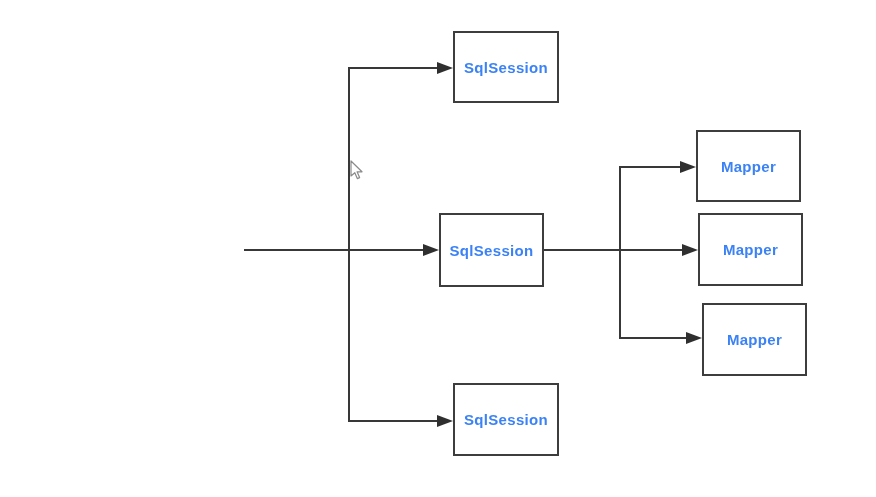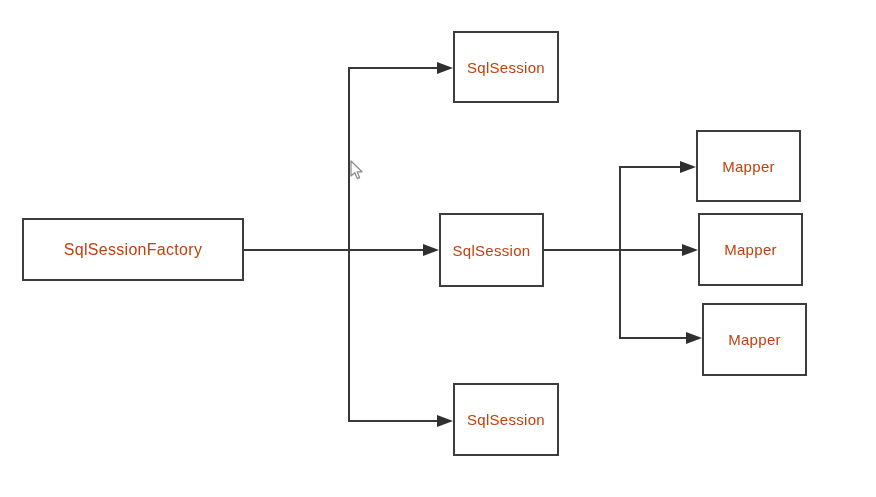--- a/index.html
+++ b/index.html
@@ -18,24 +18,25 @@
   .node {
     position: absolute;
     box-sizing: border-box;
     border: 2px solid #3d3d3d;
     background: #ffffff;
     display: flex;
     align-items: center;
     justify-content: center;
   }
   .node-label {
-    color: #c2410c;
+    color: #3b82f6;
     font-size: 15px;
     letter-spacing: 0.3px;
     white-space: nowrap;
+    font-weight: bold;
   }
   .node.factory .node-label {
     font-size: 16px;
   }
   .h-line, .v-line {
     position: absolute;
     background: #383838;
   }
   .h-line { height: 2px; }
   .v-line { width: 2px; }
@@ -60,23 +61,20 @@
   .session-bottom { left: 453px; top: 383px; width: 106px; height: 73px; }
   .mapper-top     { left: 696px; top: 130px; width: 105px; height: 72px; }
   .mapper-middle  { left: 698px; top: 213px; width: 105px; height: 73px; }
   .mapper-bottom  { left: 702px; top: 303px; width: 105px; height: 73px; }
 </style>
 </head>
 <body>
 
 <div class="canvas">
 
-  <div class="node factory">
-    <span class="node-label">SqlSessionFactory</span>
-  </div>
 
   <div class="node session-top">
     <span class="node-label">SqlSession</span>
   </div>
 
   <div class="node session-middle">
     <span class="node-label">SqlSession</span>
   </div>
 
   <div class="node session-bottom">

